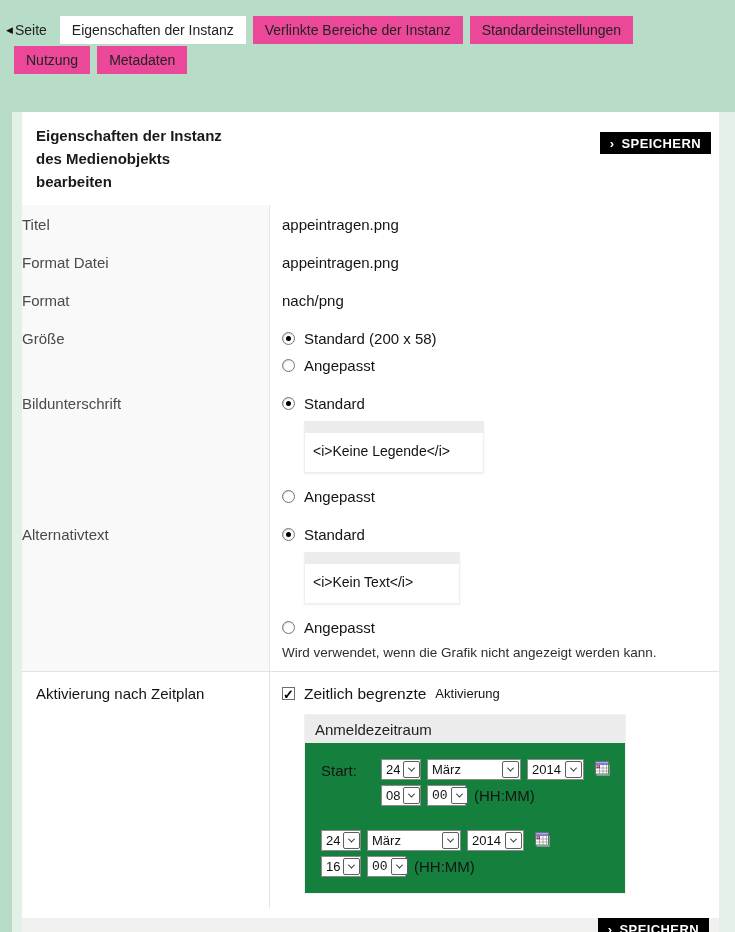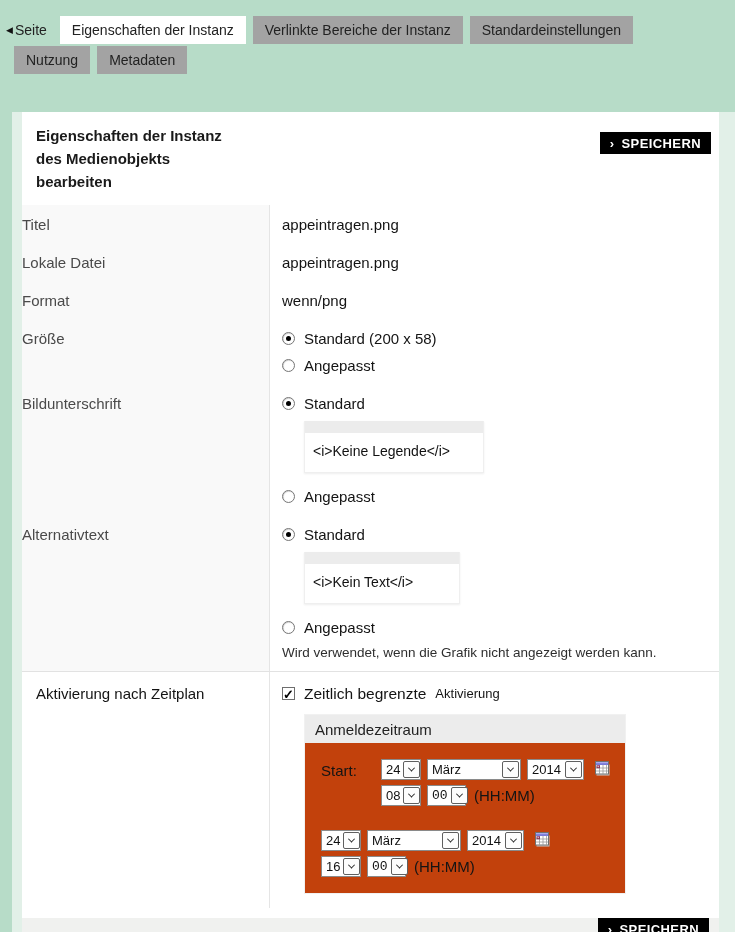--- a/index.html
+++ b/index.html
@@ -10,21 +10,21 @@
     font-family:"Liberation Sans", sans-serif;
     color:#1a1a1a;
   }
   
   .tabbar { padding:16px 0 0 4px; }
   .tabrow { display:flex; gap:7px; margin-bottom:2px; }
   .tabrow2 { margin-left:10px; }
   .tab {
     height:28px; display:flex; align-items:center;
     padding:0 12px; font-size:14px; color:#222;
-    background:#a3a3a3; white-space:nowrap; cursor:default;
+    background:#ec4899; white-space:nowrap; cursor:default;
   }
   .tab.active { background:#ffffff; }
   .tab.back { background:transparent; padding:0 6px 0 2px; }
   .back-tri { font-size:9px; margin-right:2px; color:#111; }
   
   .panel-outer {
     margin:38px 0 0 12px;
     background:#e2f0e8;
     padding:0 16px 19px 10px;
   }
@@ -81,21 +81,21 @@
   .checkbox {
     width:13px; height:13px; border:1px solid #6e6e6e; background:#fff;
     position:relative; flex-shrink:0;
   }
   .checkbox.checked::after {
     content:'✓'; position:absolute; left:0px; top:-3px;
     font-size:13px; font-weight:bold; color:#000;
   }
   .cb-main { font-size:15.5px; }
   .cb-small { font-size:13px; }
-  .zeit-box { margin:11px 0 0 22px; width:322px; background:#c2410c; border:1px solid #f1f1f1; }
+  .zeit-box { margin:11px 0 0 22px; width:322px; background:#15803d; border:1px solid #f1f1f1; }
   .zeit-head {
     background:#ececec; height:28px; display:flex; align-items:center;
     padding-left:10px; font-size:15px; color:#222;
   }
   .zeit-body { padding:16px 0 16px 16px; }
   .time-block { display:flex; }
   .time-block + .time-block { margin-top:24px; }
   .tb-label { width:60px; font-size:15px; color:#141414; padding-top:2px; flex-shrink:0; }
   .tb-lines { display:flex; flex-direction:column; gap:5px; }
   .tb-line { display:flex; align-items:center; }
@@ -165,27 +165,27 @@
         <span>SPEICHERN</span>
       </button>
     </div>
 
     <div class="frow">
       <div class="lbl">Titel</div>
       <div class="fld">appeintragen.png</div>
     </div>
 
     <div class="frow">
-      <div class="lbl">Lokale Datei</div>
+      <div class="lbl">Format Datei</div>
       <div class="fld">appeintragen.png</div>
     </div>
 
     <div class="frow">
       <div class="lbl">Format</div>
-      <div class="fld">wenn/png</div>
+      <div class="fld">nach/png</div>
     </div>
 
     <div class="frow">
       <div class="lbl">Größe</div>
       <div class="fld">
         <div class="radio-line">
           <span class="radio checked"></span>
           <span class="opt-label">Standard (200 x 58)</span>
         </div>
         <div class="radio-line">

